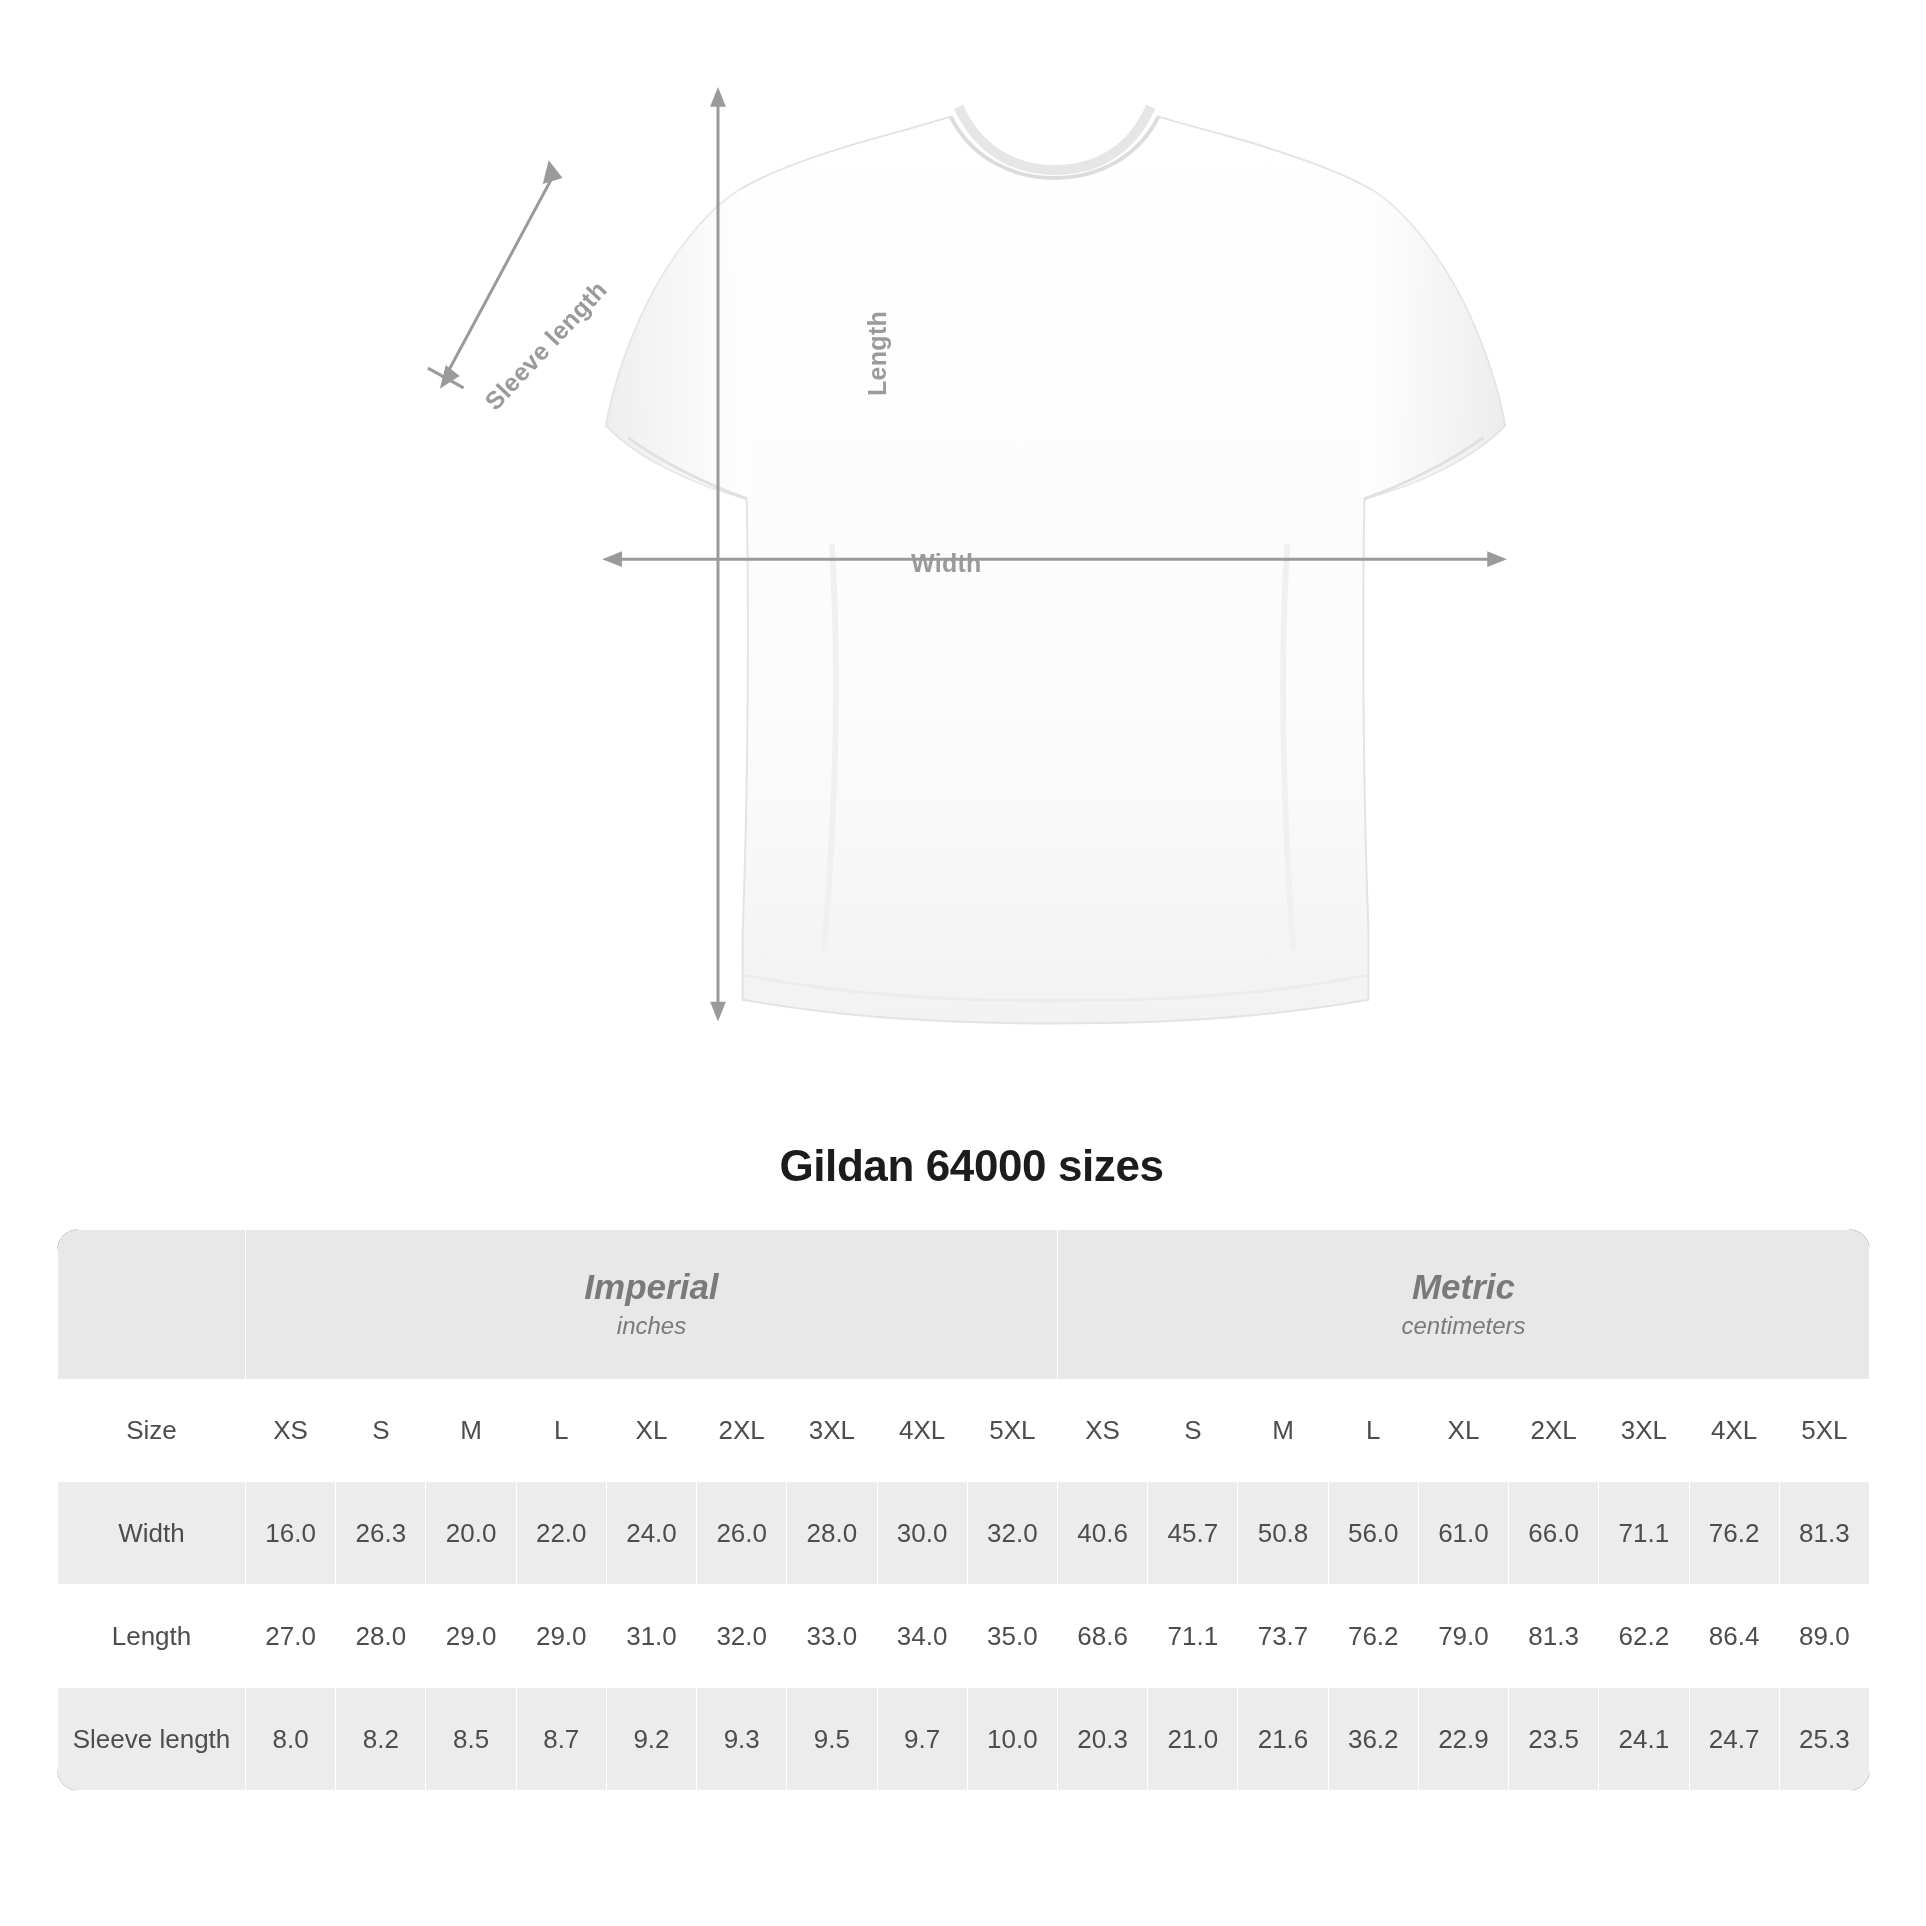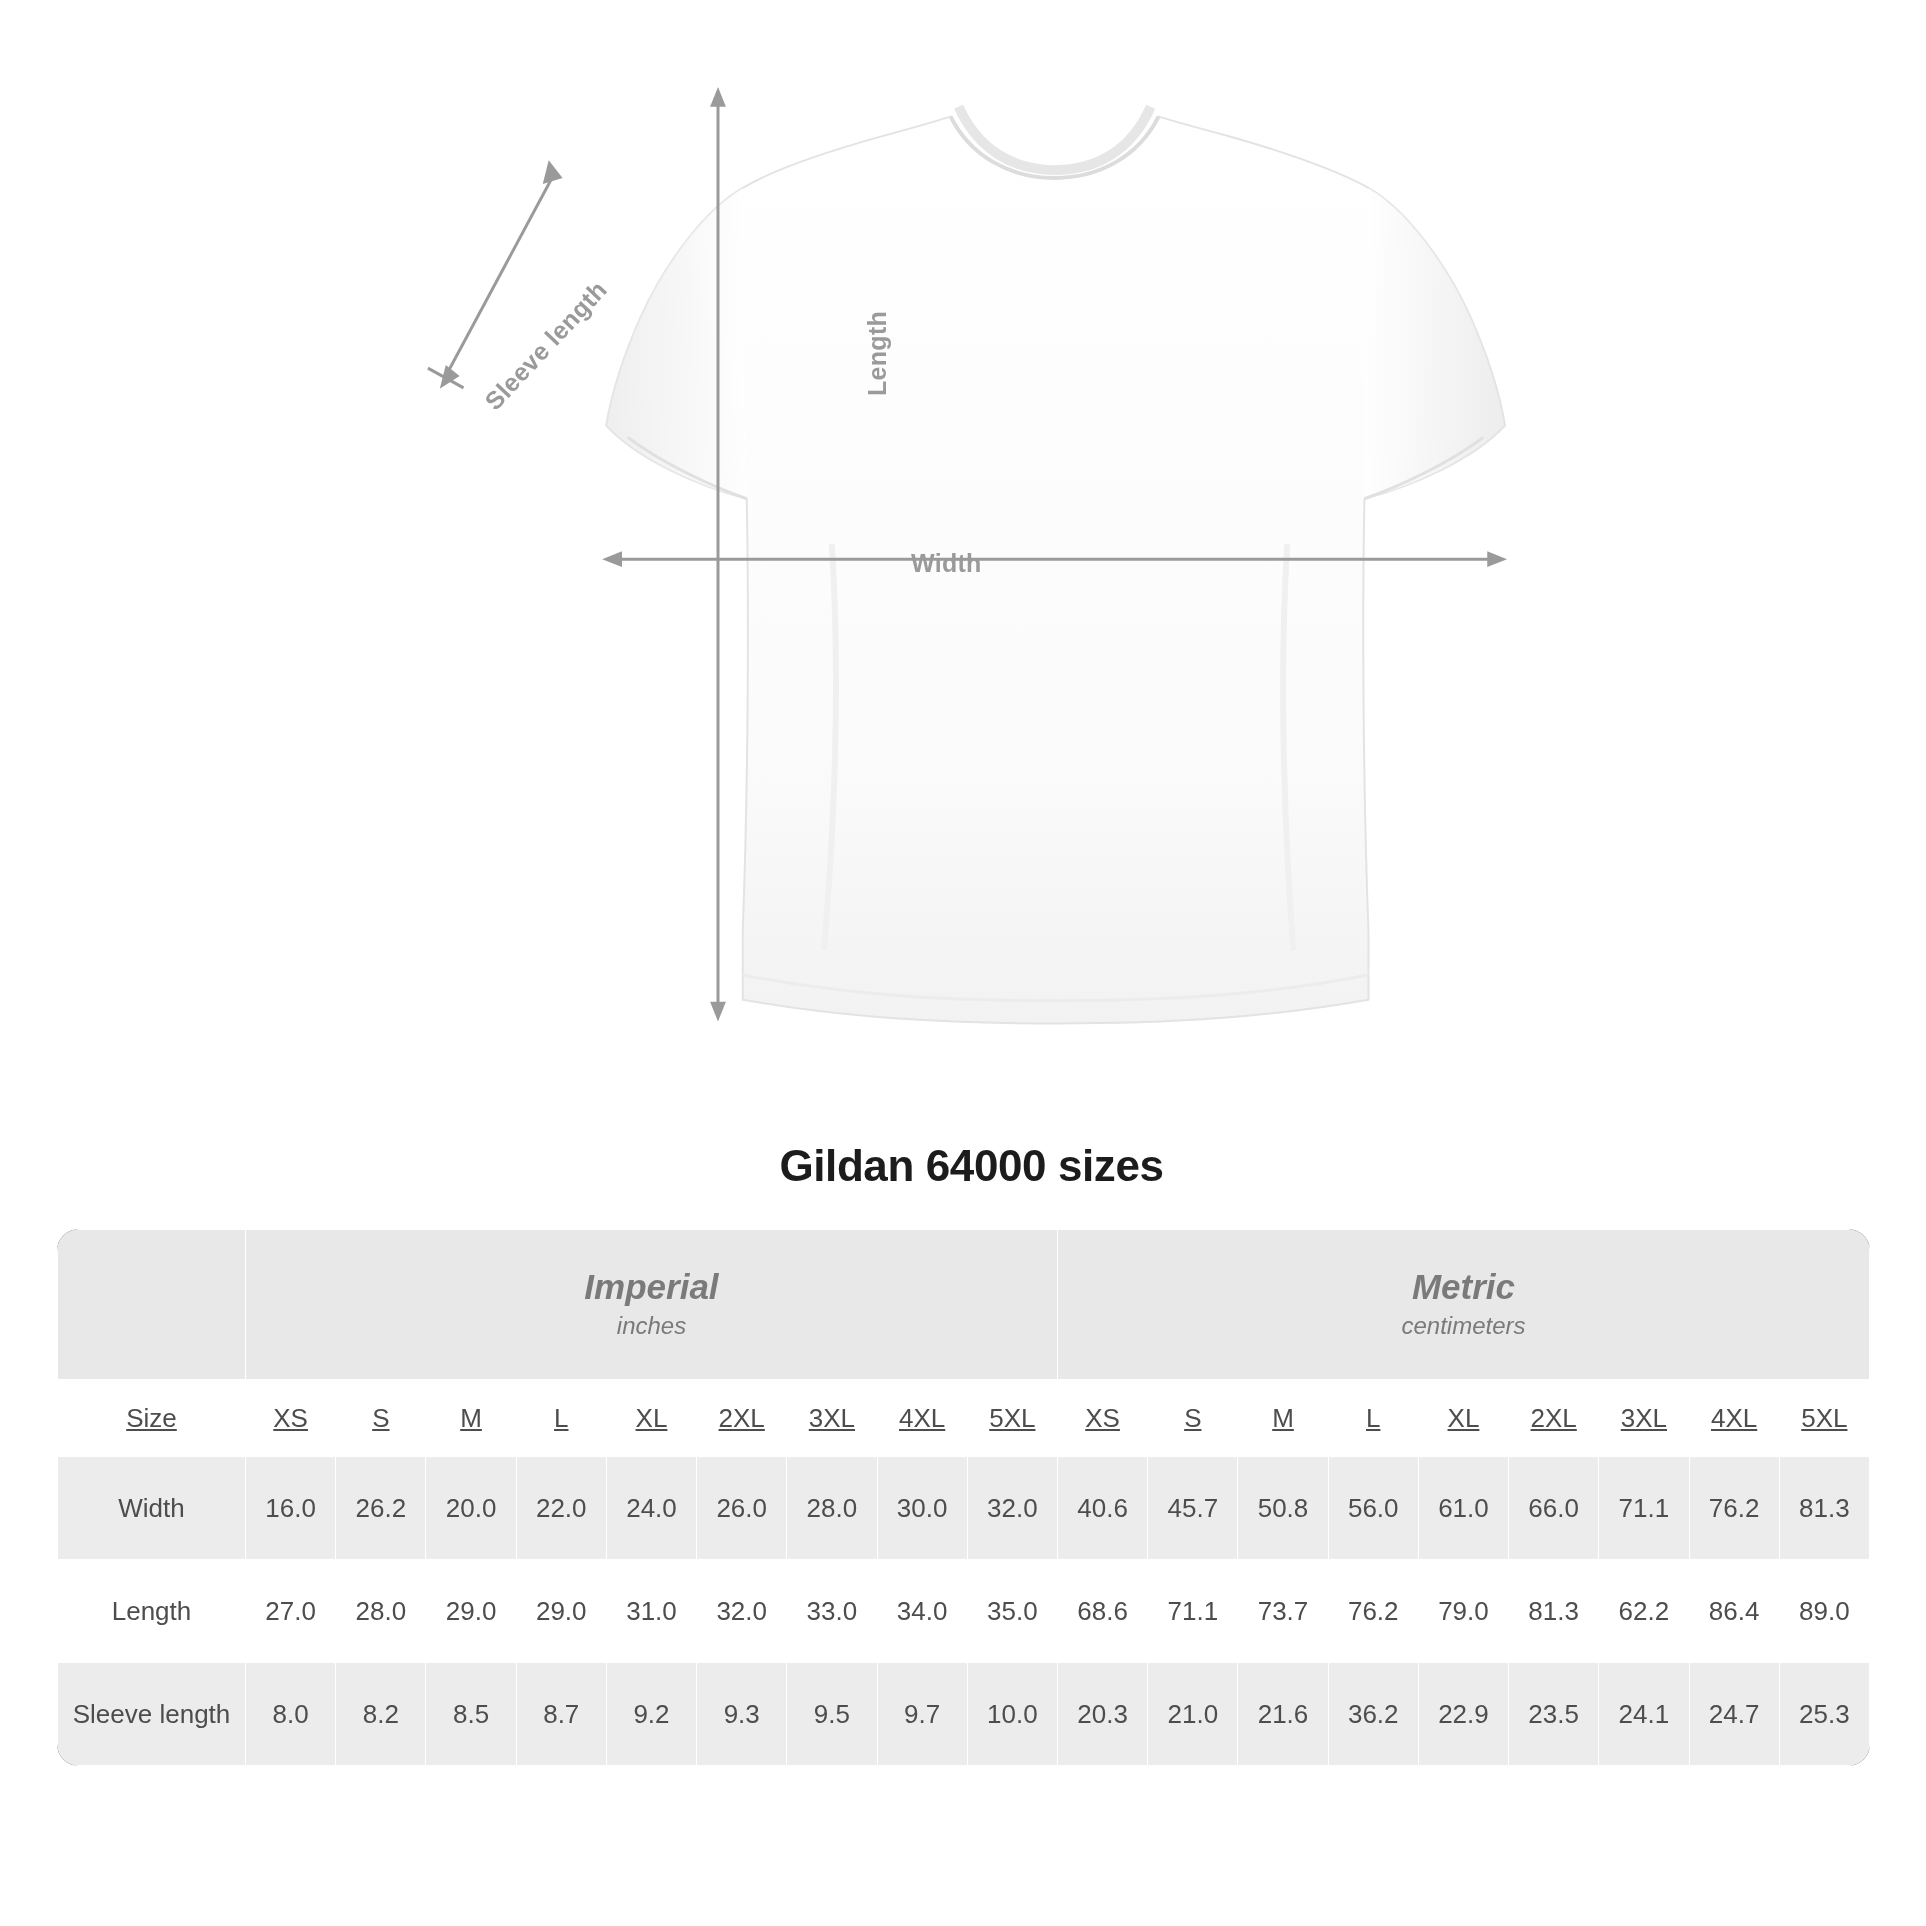--- a/index.html
+++ b/index.html
@@ -112,25 +112,24 @@
     font-style: italic;
     color: #7a7a7a;
     line-height: 1.5;
     text-align: center;
   }
   .spacer-cell { background: #e8e8e8; }
 
   
   .size-row td {
     background: #ffffff;
-    height: 77px;
+    height: 102px;
     font-weight: bold;
     color: #4a4a4a;
     font-size: 27px;
-    text-decoration: underline;
   }
   .row-label {
     font-weight: bold;
     color: #4a4a4a;
     font-size: 27px;
   }
 
   .data-row td { height: 103px; }
   .row-shaded td { background: #ececec; }
   .row-plain td { background: #ffffff; }
@@ -258,21 +257,21 @@
         <td>XL</td>
         <td>2XL</td>
         <td>3XL</td>
         <td>4XL</td>
         <td>5XL</td>
       </tr>
 
       <tr class="data-row row-shaded">
         <td class="row-label">Width</td>
         <td class="val">16.0</td>
-        <td class="val">26.2</td>
+        <td class="val">26.3</td>
         <td class="val">20.0</td>
         <td class="val">22.0</td>
         <td class="val">24.0</td>
         <td class="val">26.0</td>
         <td class="val">28.0</td>
         <td class="val">30.0</td>
         <td class="val">32.0</td>
         <td class="val">40.6</td>
         <td class="val">45.7</td>
         <td class="val">50.8</td>

